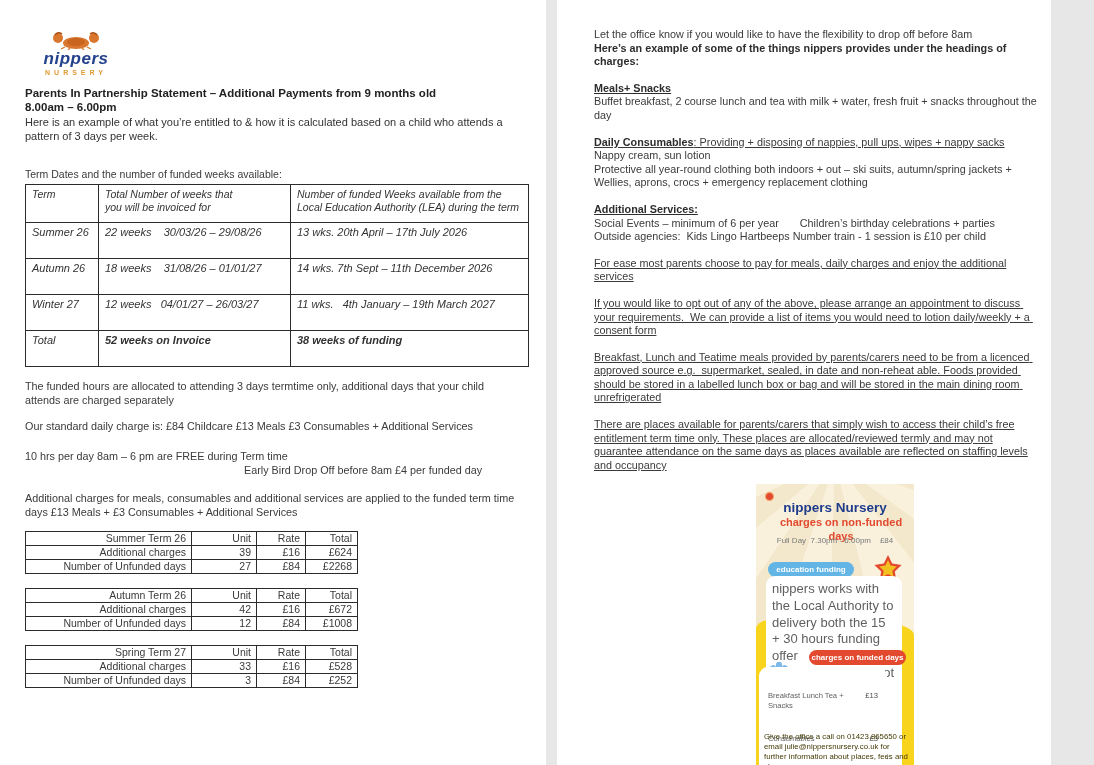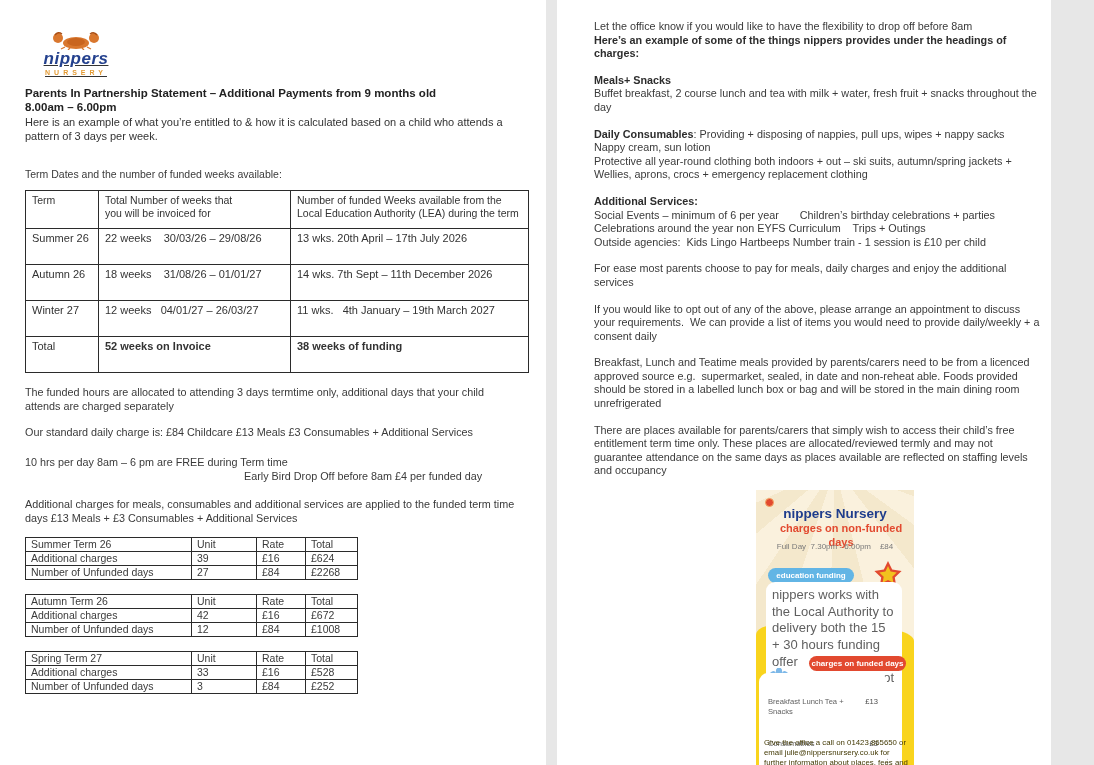--- a/index.html
+++ b/index.html
@@ -9,68 +9,68 @@
     font-family:"Liberation Sans","DejaVu Sans",sans-serif;
     color:#333;
     overflow:hidden;
     position:relative;
   }
   .page {
     position:absolute; top:0; bottom:0;
     background:#ffffff;
   }
   .page-left  { left:0;   width:546px; padding:28px 18px 0 25px; }
-  .page-right { left:557px; width:537px; padding:20px 10px 0 37px; }
+  .page-right { left:557px; width:537px; padding:28px 10px 0 37px; }
 
   .pre  { white-space:pre-wrap; }
   .prel { white-space:pre-line; }
 
   
-  .logo { width:86px; margin:2px 0 10px 8px; text-align:center;text-decoration:underline; }
+  .logo { width:86px; margin:2px 0 10px 8px; text-align:center; }
   .logo svg { display:block; margin:0 auto; }
   .logo-word { color:#24418e; font-weight:bold; font-size:17px; letter-spacing:0.5px; line-height:1; font-style:italic; }
   .logo-sub  { color:#e39b35; font-weight:bold; font-size:7px; letter-spacing:4px; margin-top:2px; }
 
   .doc-title { font-weight:bold; font-size:11.5px; color:#222; line-height:1.25; margin-top:6px; }
   .intro     { font-size:11px; line-height:1.25; margin-top:1px; width:480px; }
 
   .term-dates-heading { font-size:10.5px; margin-top:25px; color:#3a3a3a; }
 
   table { border-collapse:collapse; }
-  .main-table { margin-top:10px; width:503px; table-layout:fixed; }
+  .main-table { margin-top:4px; width:503px; table-layout:fixed;font-style:italic; }
   .main-table td {
     border:1px solid #2b2b2b; vertical-align:top;
     font-size:11px; padding:3px 6px 2px 6px; line-height:1.25;
   }
   .main-table .head td { font-size:10.5px; height:38px; }
   .main-table .row td  { height:36px; }
   .main-table col.c1 { width:73px; }
   .main-table col.c2 { width:192px; }
   .main-table col.c3 { width:238px; }
   .main-table .bold td.b { font-weight:bold; }
 
   .sec-heading { font-size:10.5px; color:#3a3a3a; margin-top:20px; }
   .para  { font-size:10.8px; color:#3a3a3a; line-height:1.26; margin-top:13px; width:490px; }
   .early-bird { margin-left:219px; margin-top:0; }
 
-  .term-table { margin-top:12px; width:332px; table-layout:fixed; }
+  .term-table { margin-top:12px; width:332px; table-layout:fixed;text-align:right; }
   .term-table td {
     border:1px solid #2b2b2b; font-size:10.5px; color:#3a3a3a;
     padding:0 5px; height:14px; line-height:13px; vertical-align:middle;
   }
   .term-table col.t1 { width:166px; }
   .term-table col.t2 { width:65px; }
   .term-table col.t3 { width:49px; }
   .term-table col.t4 { width:52px; }
 
   
   .rp { font-size:10.8px; line-height:1.26; color:#3a3a3a; width:494px; }
   .rp .b { font-weight:bold; color:#2d2d2d; }
   .rline { margin:0; }
-  .rgap  { margin-top:13px; }
+  .rgap  { margin-top:13px;text-decoration:underline; }
 
   
   .flyer {
     position:relative; width:158px; height:281px;
     margin:12px 0 0 162px;
     background:repeating-conic-gradient(from 150deg at 50% -8%, #faf1dd 0 16deg, #f4e8cc 16deg 32deg);
     overflow:hidden;
   }
   .flyer-yellow {
     position:absolute; left:0; right:0; bottom:0; height:146px;
@@ -274,25 +274,24 @@
 
   <div class="rgap b">Meals+ Snacks</div>
   <div class="rline">Buffet breakfast, 2 course lunch and tea with milk + water, fresh fruit + snacks throughout the day</div>
 
   <div class="rgap"><span class="b">Daily Consumables</span><span>: Providing + disposing of nappies, pull ups, wipes + nappy sacks</span></div>
   <div class="rline">Nappy cream, sun lotion</div>
   <div class="rline">Protective all year-round clothing both indoors + out – ski suits, autumn/spring jackets + Wellies, aprons, crocs + emergency replacement clothing</div>
 
   <div class="rgap b">Additional Services:</div>
   <div class="rline pre">Social Events – minimum of 6 per year       Children’s birthday celebrations + parties</div>
-  <div class="rline pre">Celebrations around the year non EYFS Curriculum    Trips + Outings</div>
   <div class="rline pre">Outside agencies:  Kids Lingo Hartbeeps Number train - 1 session is £10 per child</div>
 
   <div class="rgap">For ease most parents choose to pay for meals, daily charges and enjoy the additional services</div>
-  <div class="rgap pre">If you would like to opt out of any of the above, please arrange an appointment to discuss your requirements.  We can provide a list of items you would need to provide daily/weekly + a consent daily</div>
+  <div class="rgap pre">If you would like to opt out of any of the above, please arrange an appointment to discuss your requirements.  We can provide a list of items you would need to lotion daily/weekly + a consent form</div>
   <div class="rgap pre">Breakfast, Lunch and Teatime meals provided by parents/carers need to be from a licenced approved source e.g.  supermarket, sealed, in date and non-reheat able. Foods provided should be stored in a labelled lunch box or bag and will be stored in the main dining room unrefrigerated</div>
   <div class="rgap">There are places available for parents/carers that simply wish to access their child’s free entitlement term time only. These places are allocated/reviewed termly and may not guarantee attendance on the same days as places available are reflected on staffing levels and occupancy</div>
 
   <div class="flyer">
     <div class="flyer-yellow"></div>
     <div class="flyer-dot"></div>
     <div class="flyer-title">nippers Nursery</div>
     <div class="flyer-subtitle">charges on non-funded days</div>
     <div class="flyer-fullday pre">Full Day  7.30pm - 6.00pm    £84</div>
 

